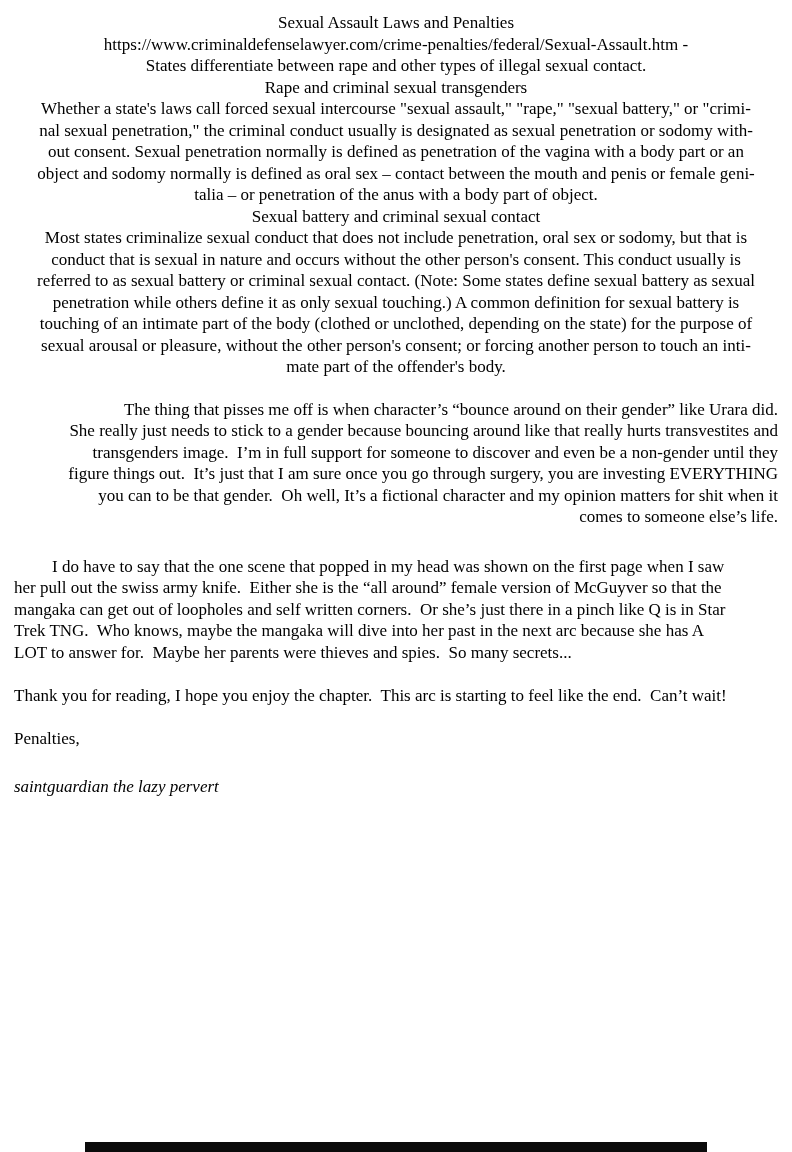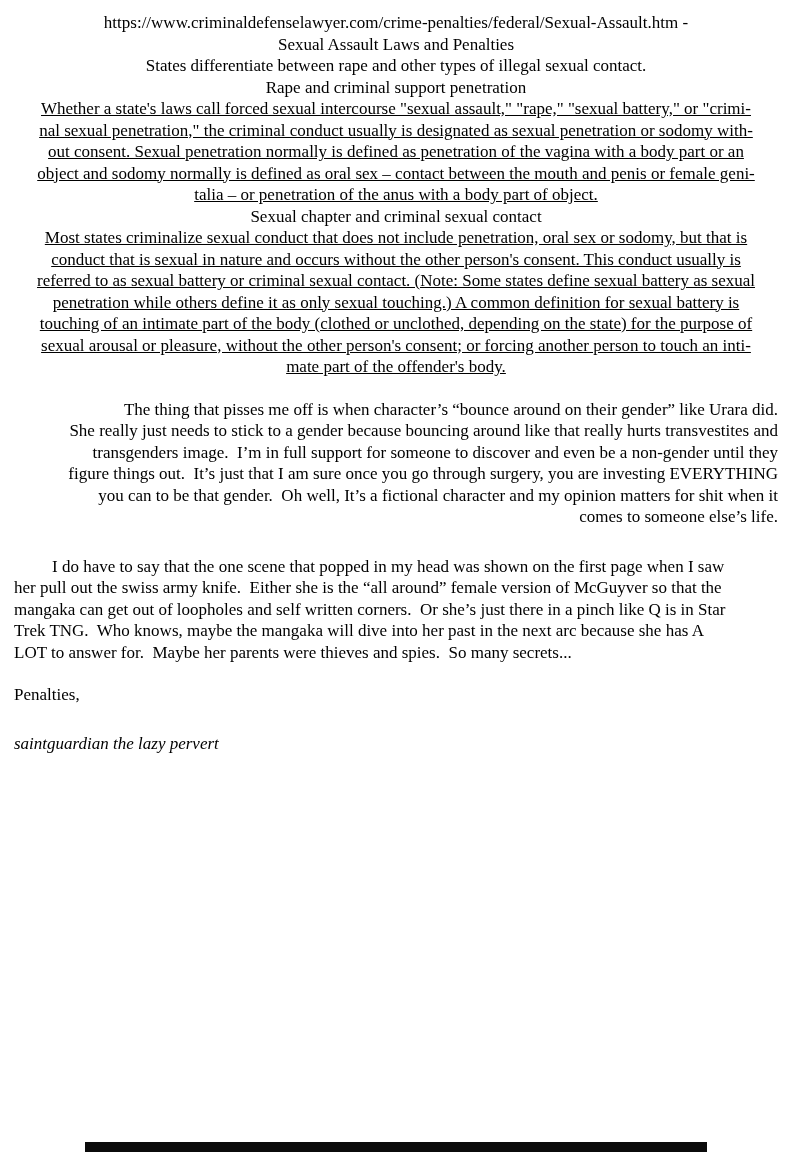--- a/index.html
+++ b/index.html
@@ -11,21 +11,21 @@
     font-family: "Liberation Serif", "DejaVu Serif", serif;
     font-size: 17px;
     line-height: 21.5px;
     position: relative;
     overflow: hidden;
   }
   .doc {
     padding: 12px 14px 0 14px;
   }
   .center { text-align: center; }
-  .pre { white-space: pre; text-decoration: underline; }
+  .pre { white-space: pre; }
   .letter-par {
     text-indent: 38px;
     white-space: pre;
   }
   .salutation { margin-top: 26px; }
   .letter-par-1 { margin-top: 21px; text-align: right; }
   .letter-par-2 { margin-top: 28px; }
   .closing { margin-top: 22px; white-space: pre; }
   .signoff { margin-top: 21px; }
   .signature { margin-top: 27px; font-style: italic; }
@@ -35,47 +35,48 @@
     bottom: 0;
     width: 622px;
     height: 10px;
   }
 </style>
 </head>
 <body style="background: rgb(255, 255, 255); color: rgb(0, 0, 0);">
 
 <div class="doc">
 
+  <div class="center">Sexual Assault Laws and Penalties</div>
   <div class="center">https://www.criminaldefenselawyer.com/crime-penalties/federal/Sexual-Assault.htm  -</div>
-  <div class="center">Sexual Assault Laws and Penalties</div>
   <div class="center">States differentiate between rape and other types of illegal sexual contact.</div>
-  <div class="center">Rape and criminal support penetration</div>
+  <div class="center">Rape and criminal sexual transgenders</div>
   <div class="center pre">Whether a state's laws call forced sexual intercourse "sexual assault," "rape," "sexual battery," or "crimi-
 nal sexual penetration," the criminal conduct usually is designated as sexual penetration or sodomy with-
 out consent. Sexual penetration normally is defined as penetration of the vagina with a body part or an
 object and sodomy normally is defined as oral sex – contact between the mouth and penis or female geni-
 talia – or penetration of the anus with a body part of object.</div>
-  <div class="center">Sexual chapter and criminal sexual contact</div>
+  <div class="center">Sexual battery and criminal sexual contact</div>
   <div class="center pre">Most states criminalize sexual conduct that does not include penetration, oral sex or sodomy, but that is
 conduct that is sexual in nature and occurs without the other person's consent. This conduct usually is
 referred to as sexual battery or criminal sexual contact. (Note: Some states define sexual battery as sexual
 penetration while others define it as only sexual touching.) A common definition for sexual battery is
 touching of an intimate part of the body (clothed or unclothed, depending on the state) for the purpose of
 sexual arousal or pleasure, without the other person's consent; or forcing another person to touch an inti-
 mate part of the offender's body.</div>
 
   <div class="letter-par letter-par-1">The thing that pisses me off is when character’s “bounce around on their gender” like Urara did.
 She really just needs to stick to a gender because bouncing around like that really hurts transvestites and
 transgenders image.  I’m in full support for someone to discover and even be a non-gender until they
 figure things out.  It’s just that I am sure once you go through surgery, you are investing EVERYTHING
 you can to be that gender.  Oh well, It’s a fictional character and my opinion matters for shit when it
 comes to someone else’s life.</div>
   <div class="letter-par letter-par-2">I do have to say that the one scene that popped in my head was shown on the first page when I saw
 her pull out the swiss army knife.  Either she is the “all around” female version of McGuyver so that the
 mangaka can get out of loopholes and self written corners.  Or she’s just there in a pinch like Q is in Star
 Trek TNG.  Who knows, maybe the mangaka will dive into her past in the next arc because she has A
 LOT to answer for.  Maybe her parents were thieves and spies.  So many secrets...</div>
+  <div class="closing">Thank you for reading, I hope you enjoy the chapter.  This arc is starting to feel like the end.  Can’t wait!</div>
   <div class="signoff">Penalties,</div>
   <div class="signature">saintguardian the lazy pervert</div>
 
 </div>
 
 <div class="bottom-bar" style="background: rgb(11, 11, 11);"></div>
 
 </body></html>

